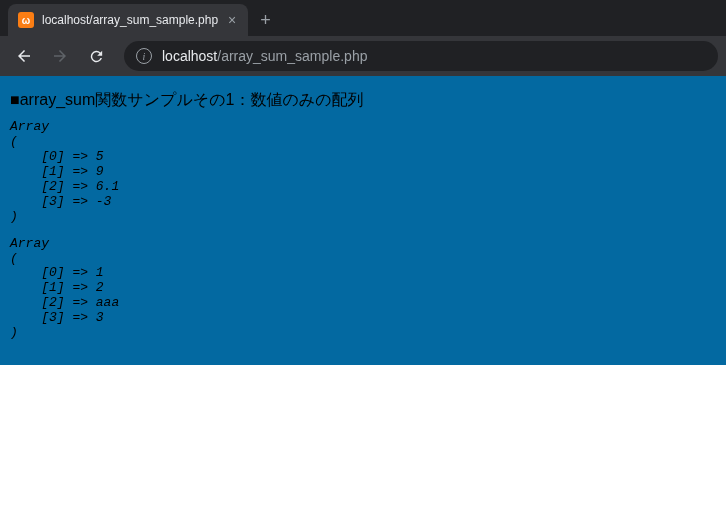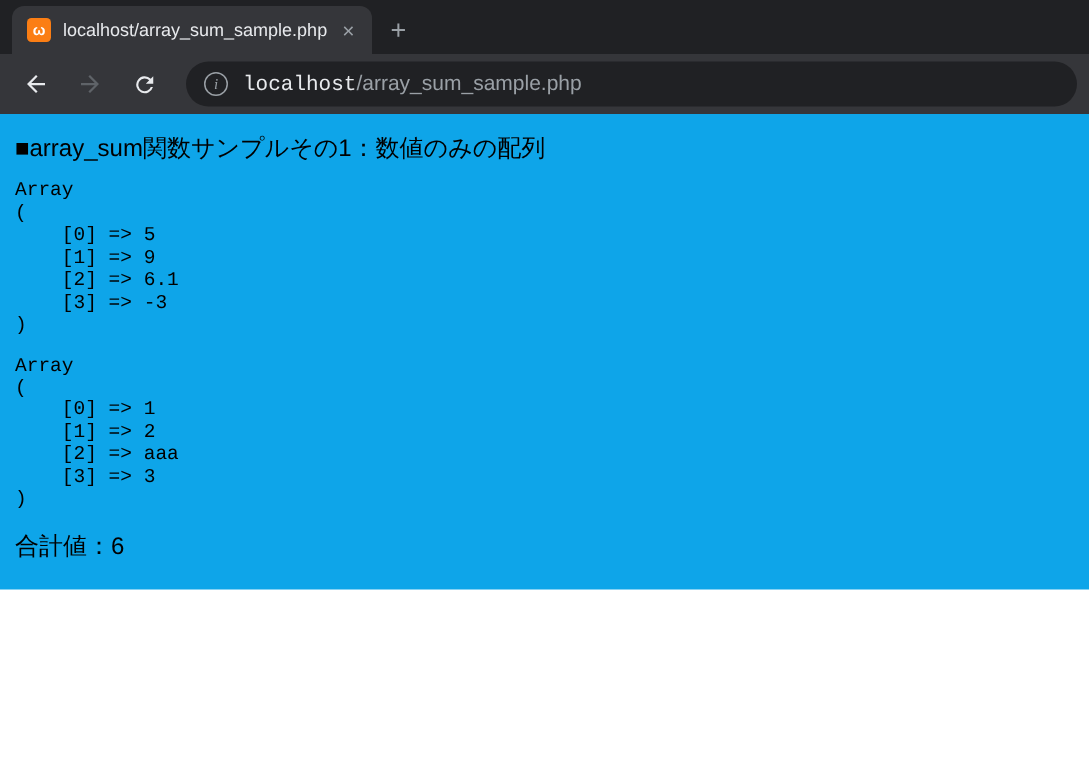--- a/index.html
+++ b/index.html
@@ -95,40 +95,41 @@
       height: 16px;
       border: 1.5px solid #9aa0a6;
       border-radius: 50%;
       display: flex;
       align-items: center;
       justify-content: center;
       font-size: 10px;
       font-style: italic;
       font-family: serif;
     }
-    .url-host { color: #e8eaed; font-family: Liberation Mono, monospace; }
+    .url-host { color: #e8eaed; }
     .url-path { color: #9aa0a6; }
     .content {
       padding: 12px 10px;
-      background: #0ea5e9;
+      background: #0369a1;
       color: #000;
       font-size: 15px;
       line-height: 1.5;
     }
     .heading {
       font-size: 16px;
       margin-bottom: 8px;
     }
     .heading::before { content: "■"; }
     pre {
       font-family: "MS Gothic", "Courier New", monospace;
       font-size: 13px;
       line-height: 1.15;
       white-space: pre;
       margin: 4px 0 12px 0;
+      font-style: italic;
     }
     .sum-line {
       font-size: 16px;
       margin-bottom: 4px;
     }
   </style>
 </head>
 <body>
 
 <div class="tab-bar">
@@ -175,16 +176,13 @@
 )
 </pre>
   <pre>Array
 (
     [0] =&gt; 1
     [1] =&gt; 2
     [2] =&gt; aaa
     [3] =&gt; 3
 )
 </pre>
-  <div class="sum-line">
-    <span>合計値：</span><span>6</span>
-  </div>
 </div>
 
 </body></html>

